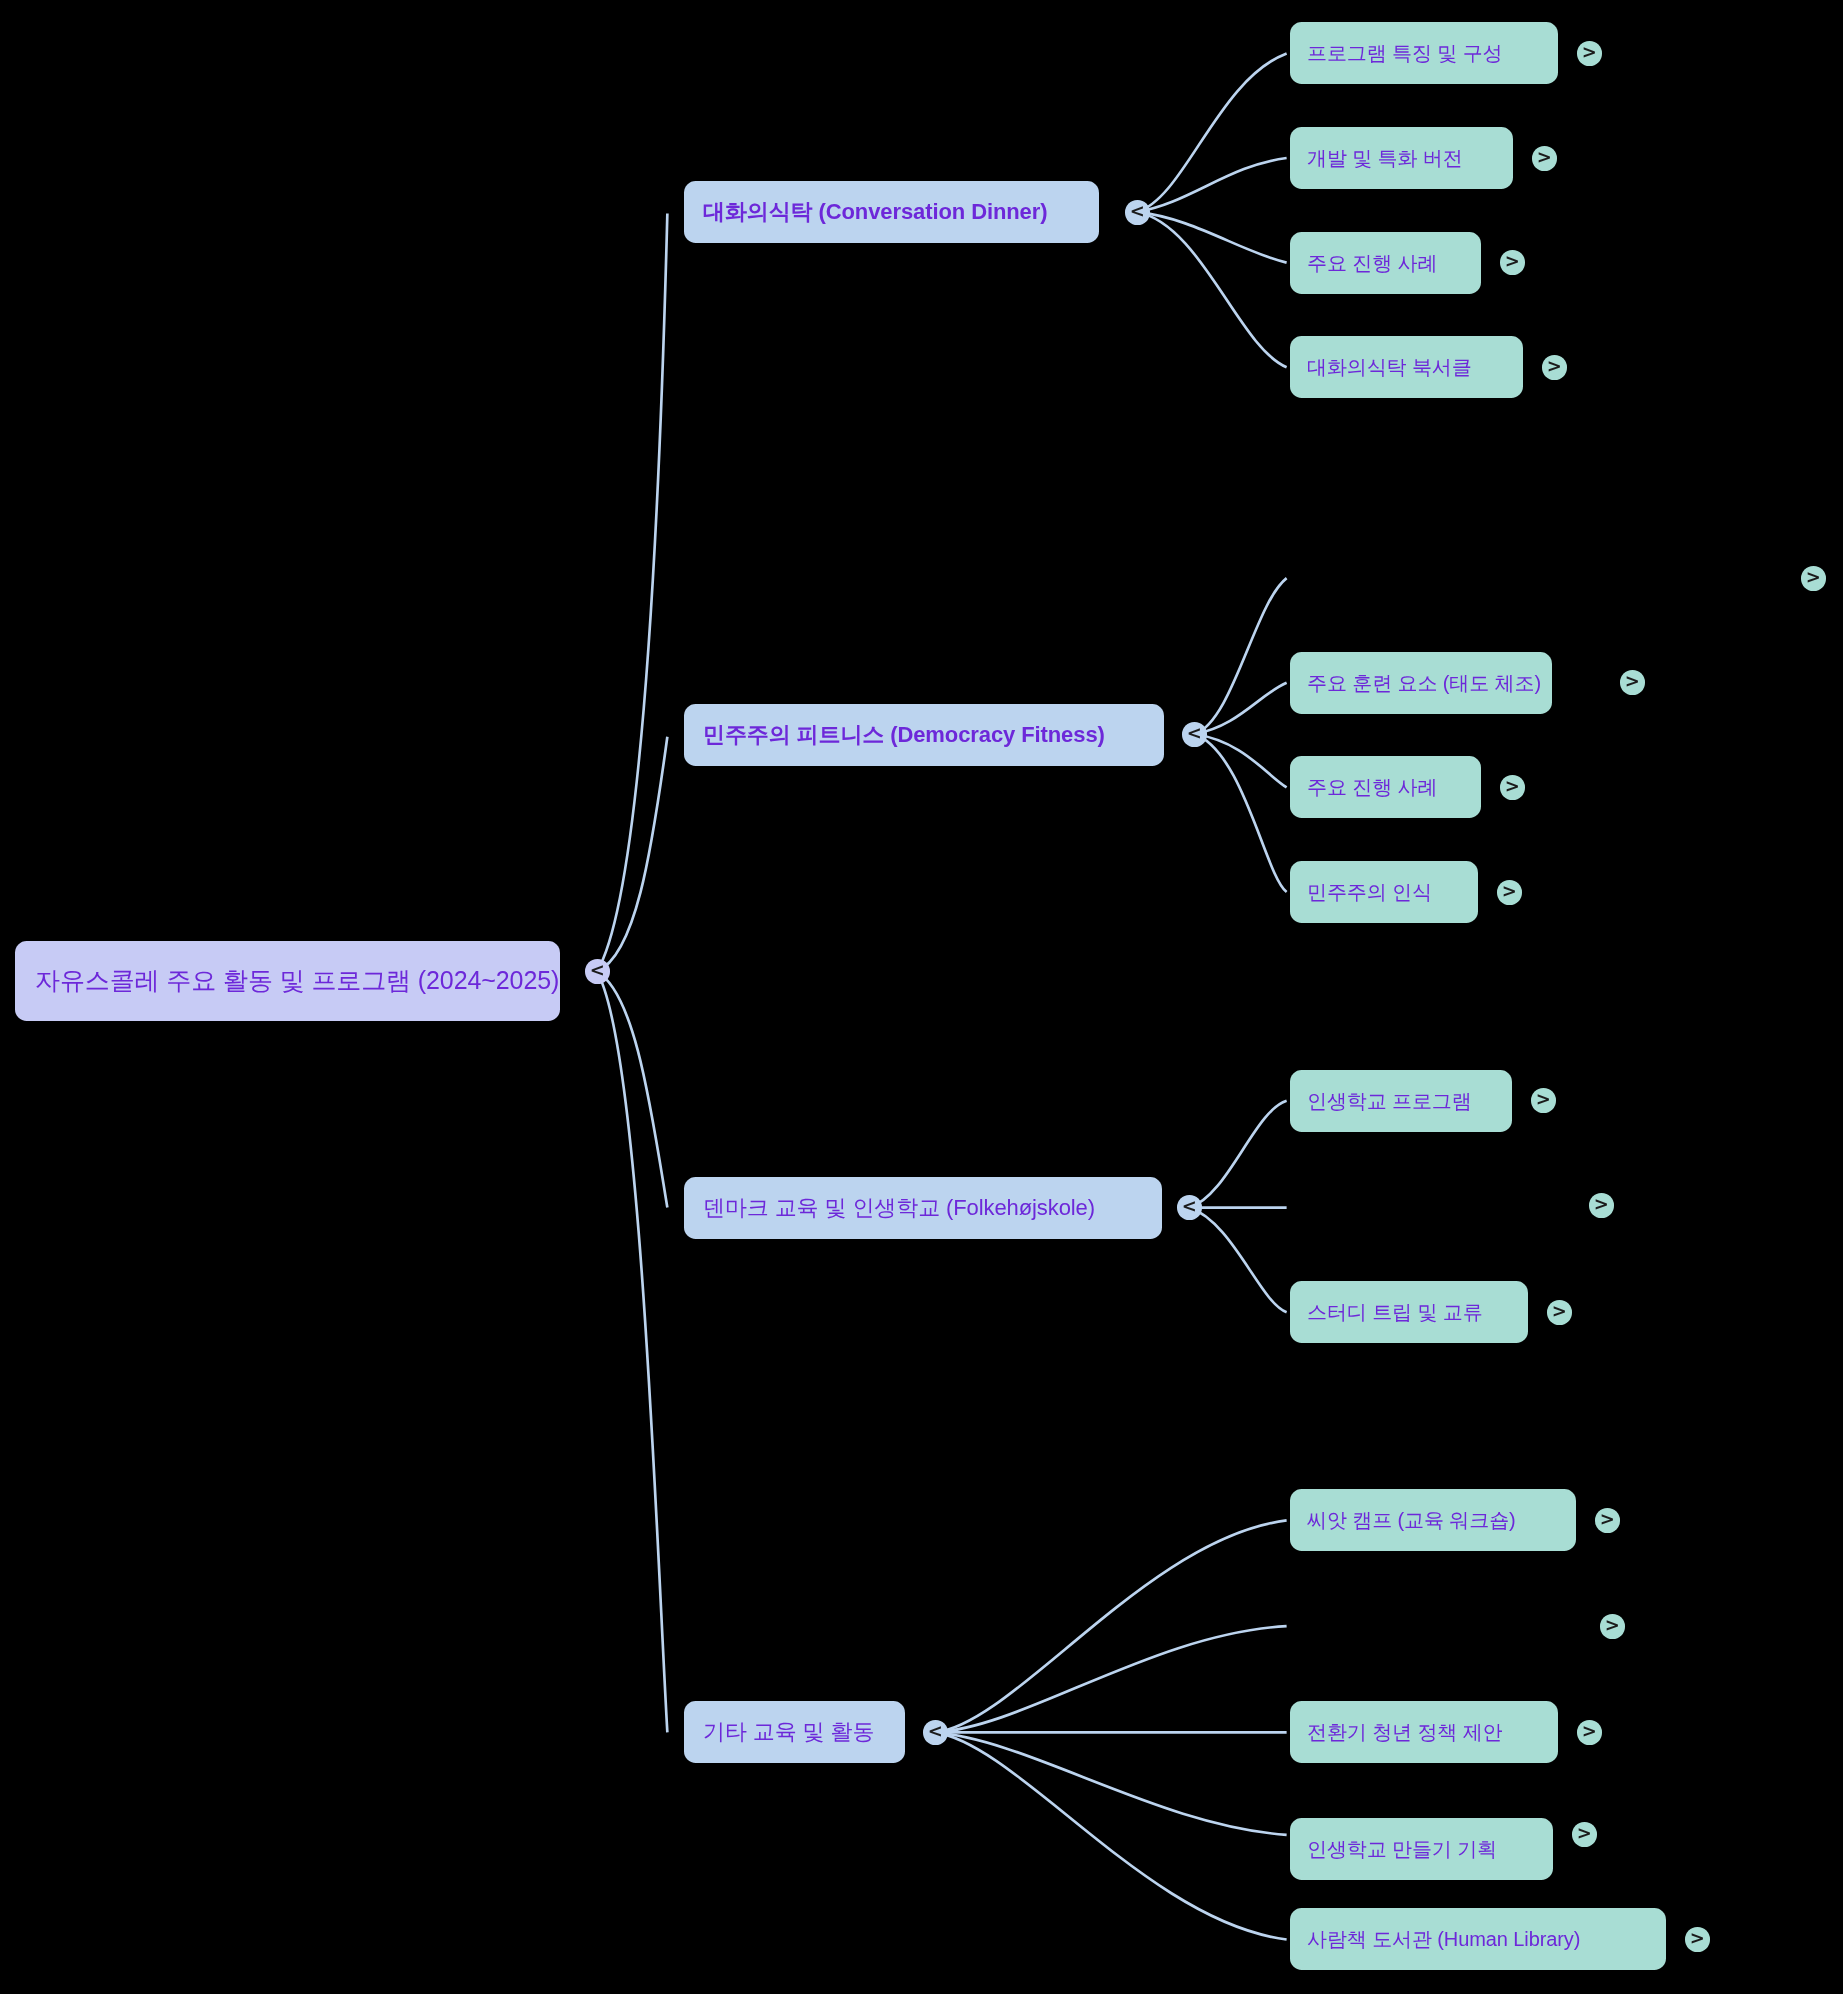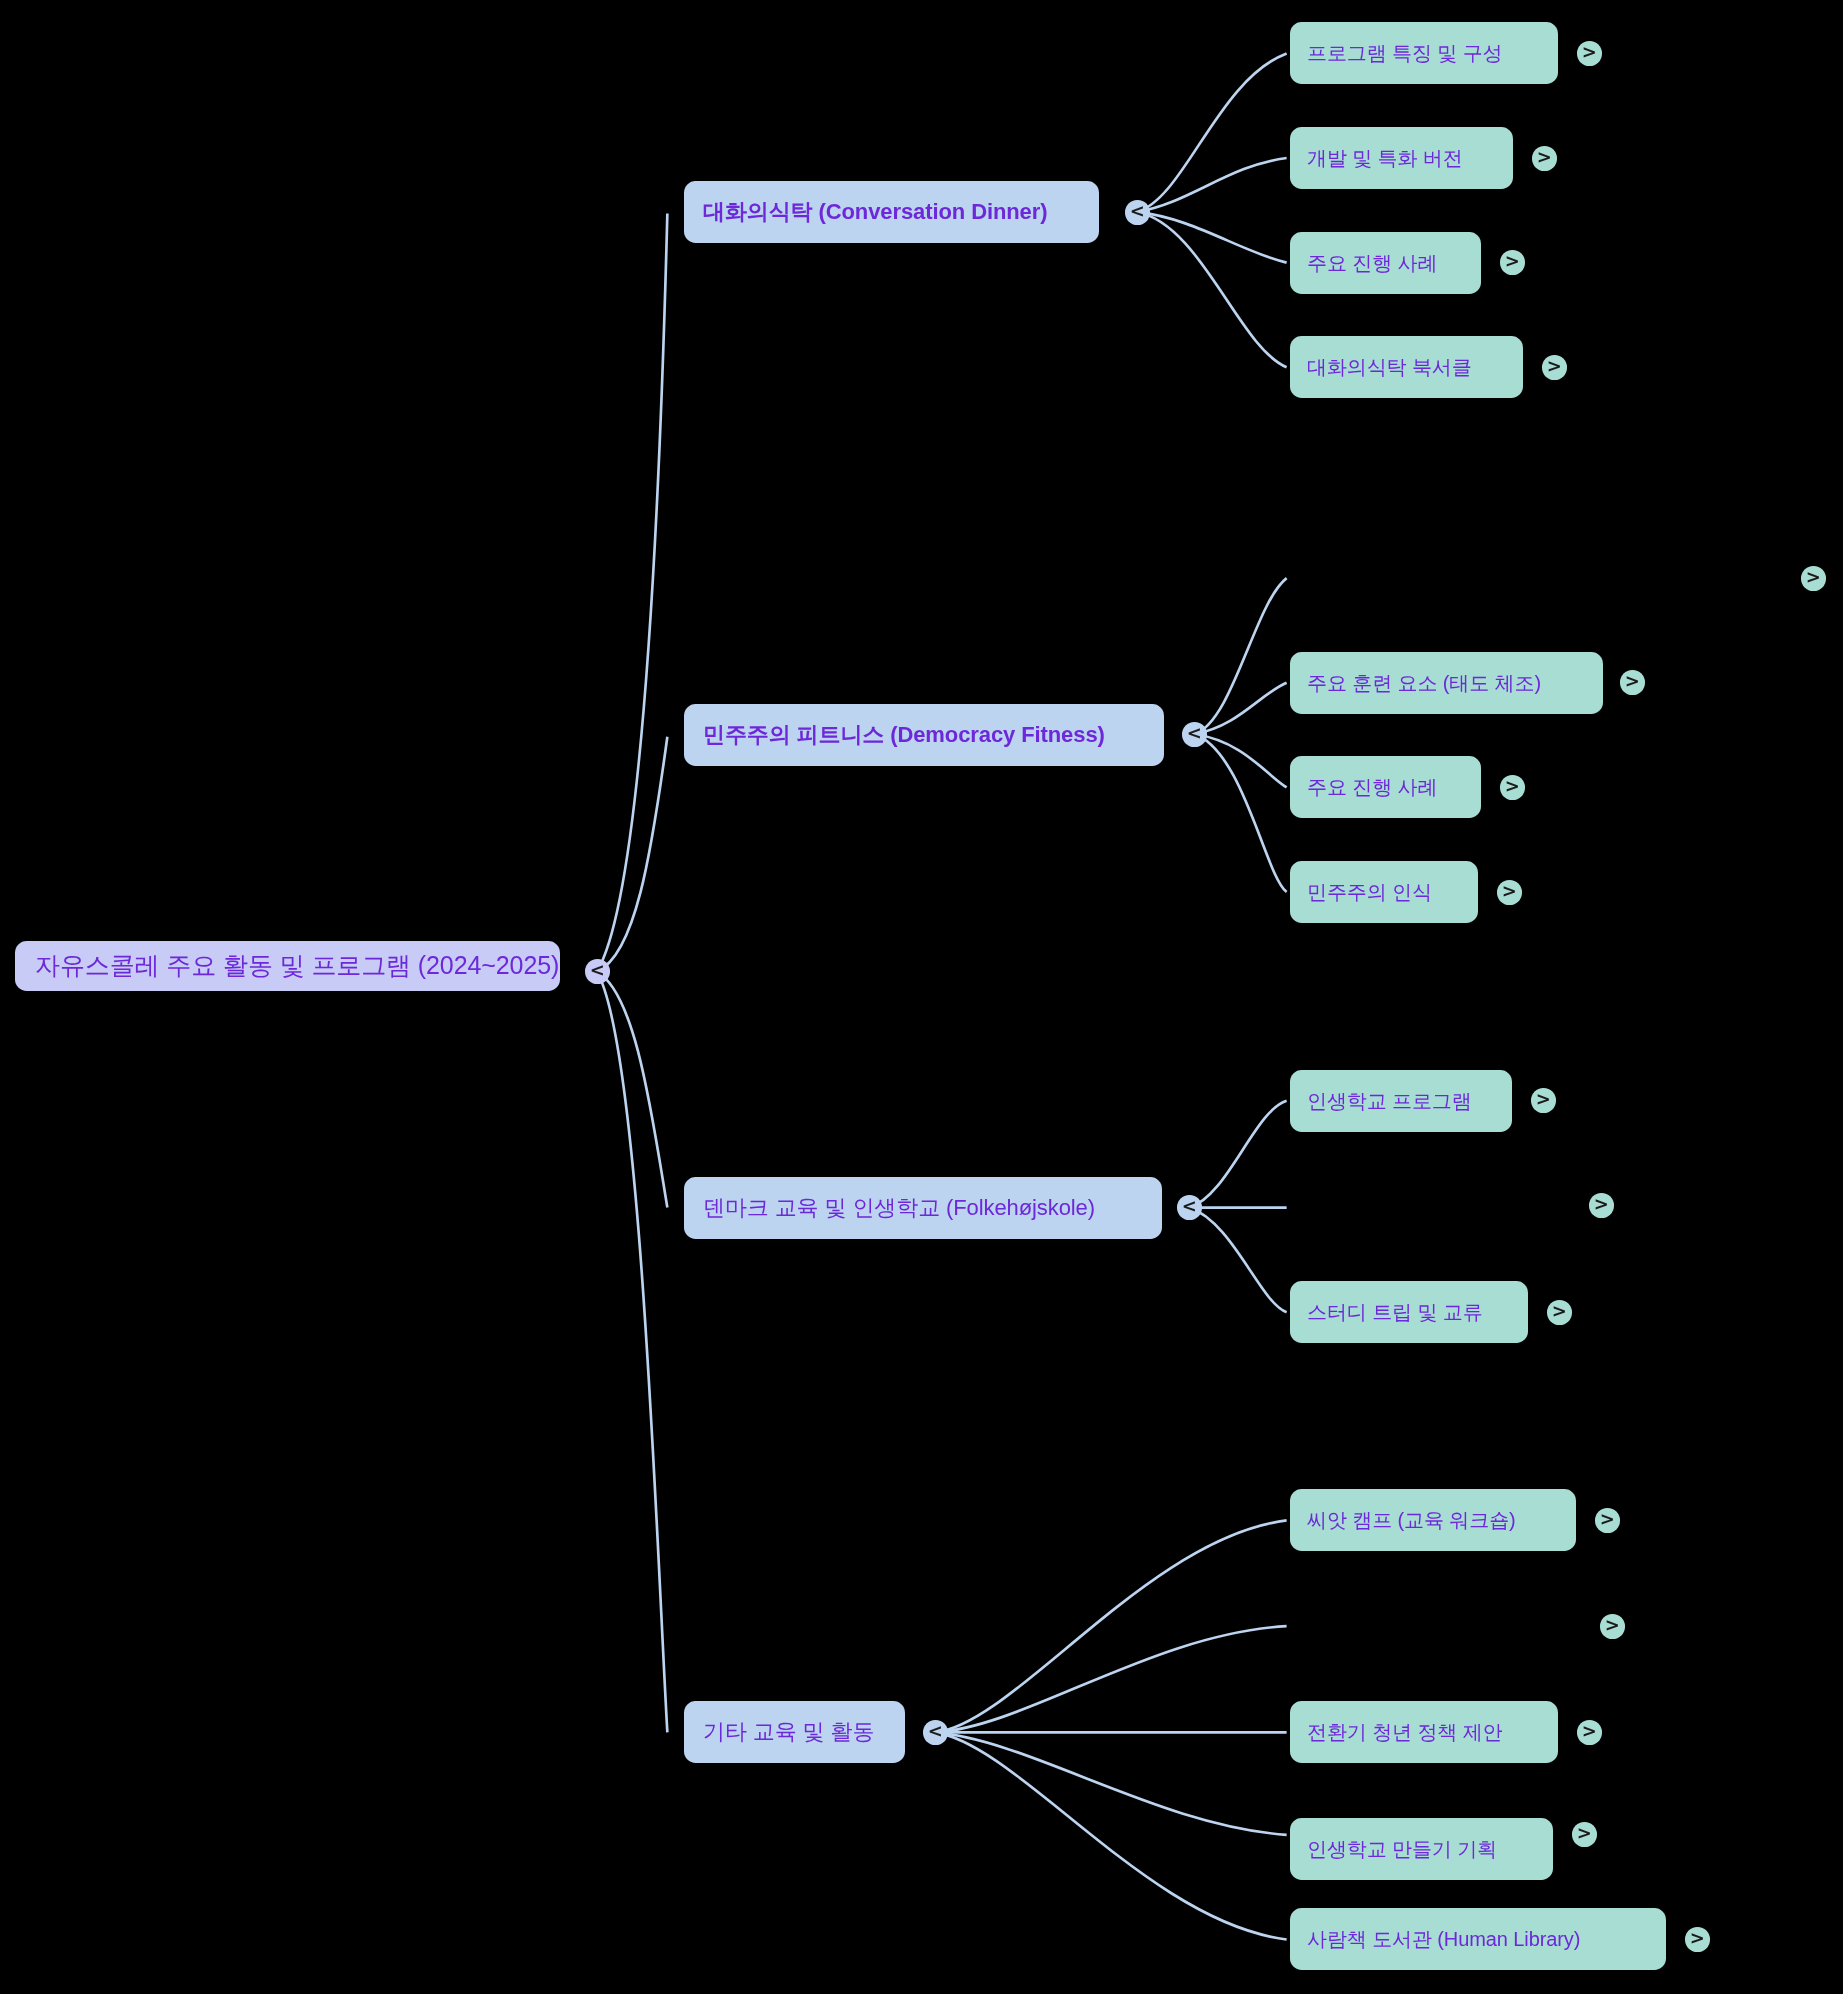--- a/index.html
+++ b/index.html
@@ -118,21 +118,21 @@
       <path d="M2228,2262 C2310,2290 2360,2440 2410,2458"></path>
 
       <path d="M1752,3245 C1900,3230 2150,2880 2410,2848"></path>
       <path d="M1752,3245 C1920,3235 2160,3060 2410,3046"></path>
       <path d="M1752,3245 L2410,3245"></path>
       <path d="M1752,3245 C1930,3260 2170,3420 2410,3437"></path>
       <path d="M1752,3245 C1910,3270 2150,3600 2410,3633"></path>
     </g>
   </svg>
 
-  <div class="node root-node" style="left:15px; top:941px; width:545px; height:50px;">
+  <div class="node root-node" style="left:15px; top:941px; width:545px; height:80px;">
     <span class="node-label">자유스콜레 주요 활동 및 프로그램 (2024~2025)</span>
   </div>
   <div class="toggle toggle-root" style="left:585px; top:959px;">
     <span class="chev">&lt;</span>
   </div>
 
   <div class="node branch-node" style="left:684px; top:181px; width:415px; height:62px;font-weight:bold;">
     <span class="node-label">대화의식탁 (Conversation Dinner)</span>
   </div>
   <div class="toggle toggle-branch" style="left:1125px; top:200px;">
@@ -171,21 +171,21 @@
     <span class="node-label">민주주의 피트니스 (Democracy Fitness)</span>
   </div>
   <div class="toggle toggle-branch" style="left:1182px; top:722px;">
     <span class="chev">&lt;</span>
   </div>
 
   <div class="toggle toggle-leaf" style="left:1801px; top:566px;">
     <span class="chev">&gt;</span>
   </div>
 
-  <div class="node leaf-node" style="left:1290px; top:652px; width:313px; height:62px;">
+  <div class="node leaf-node" style="left:1290px; top:652px; width:262px; height:62px;">
     <span class="node-label">주요 훈련 요소 (태도 체조)</span>
   </div>
   <div class="toggle toggle-leaf" style="left:1620px; top:670px;">
     <span class="chev">&gt;</span>
   </div>
 
   <div class="node leaf-node" style="left:1290px; top:756px; width:191px; height:62px;">
     <span class="node-label">주요 진행 사례</span>
   </div>
   <div class="toggle toggle-leaf" style="left:1500px; top:775px;">

